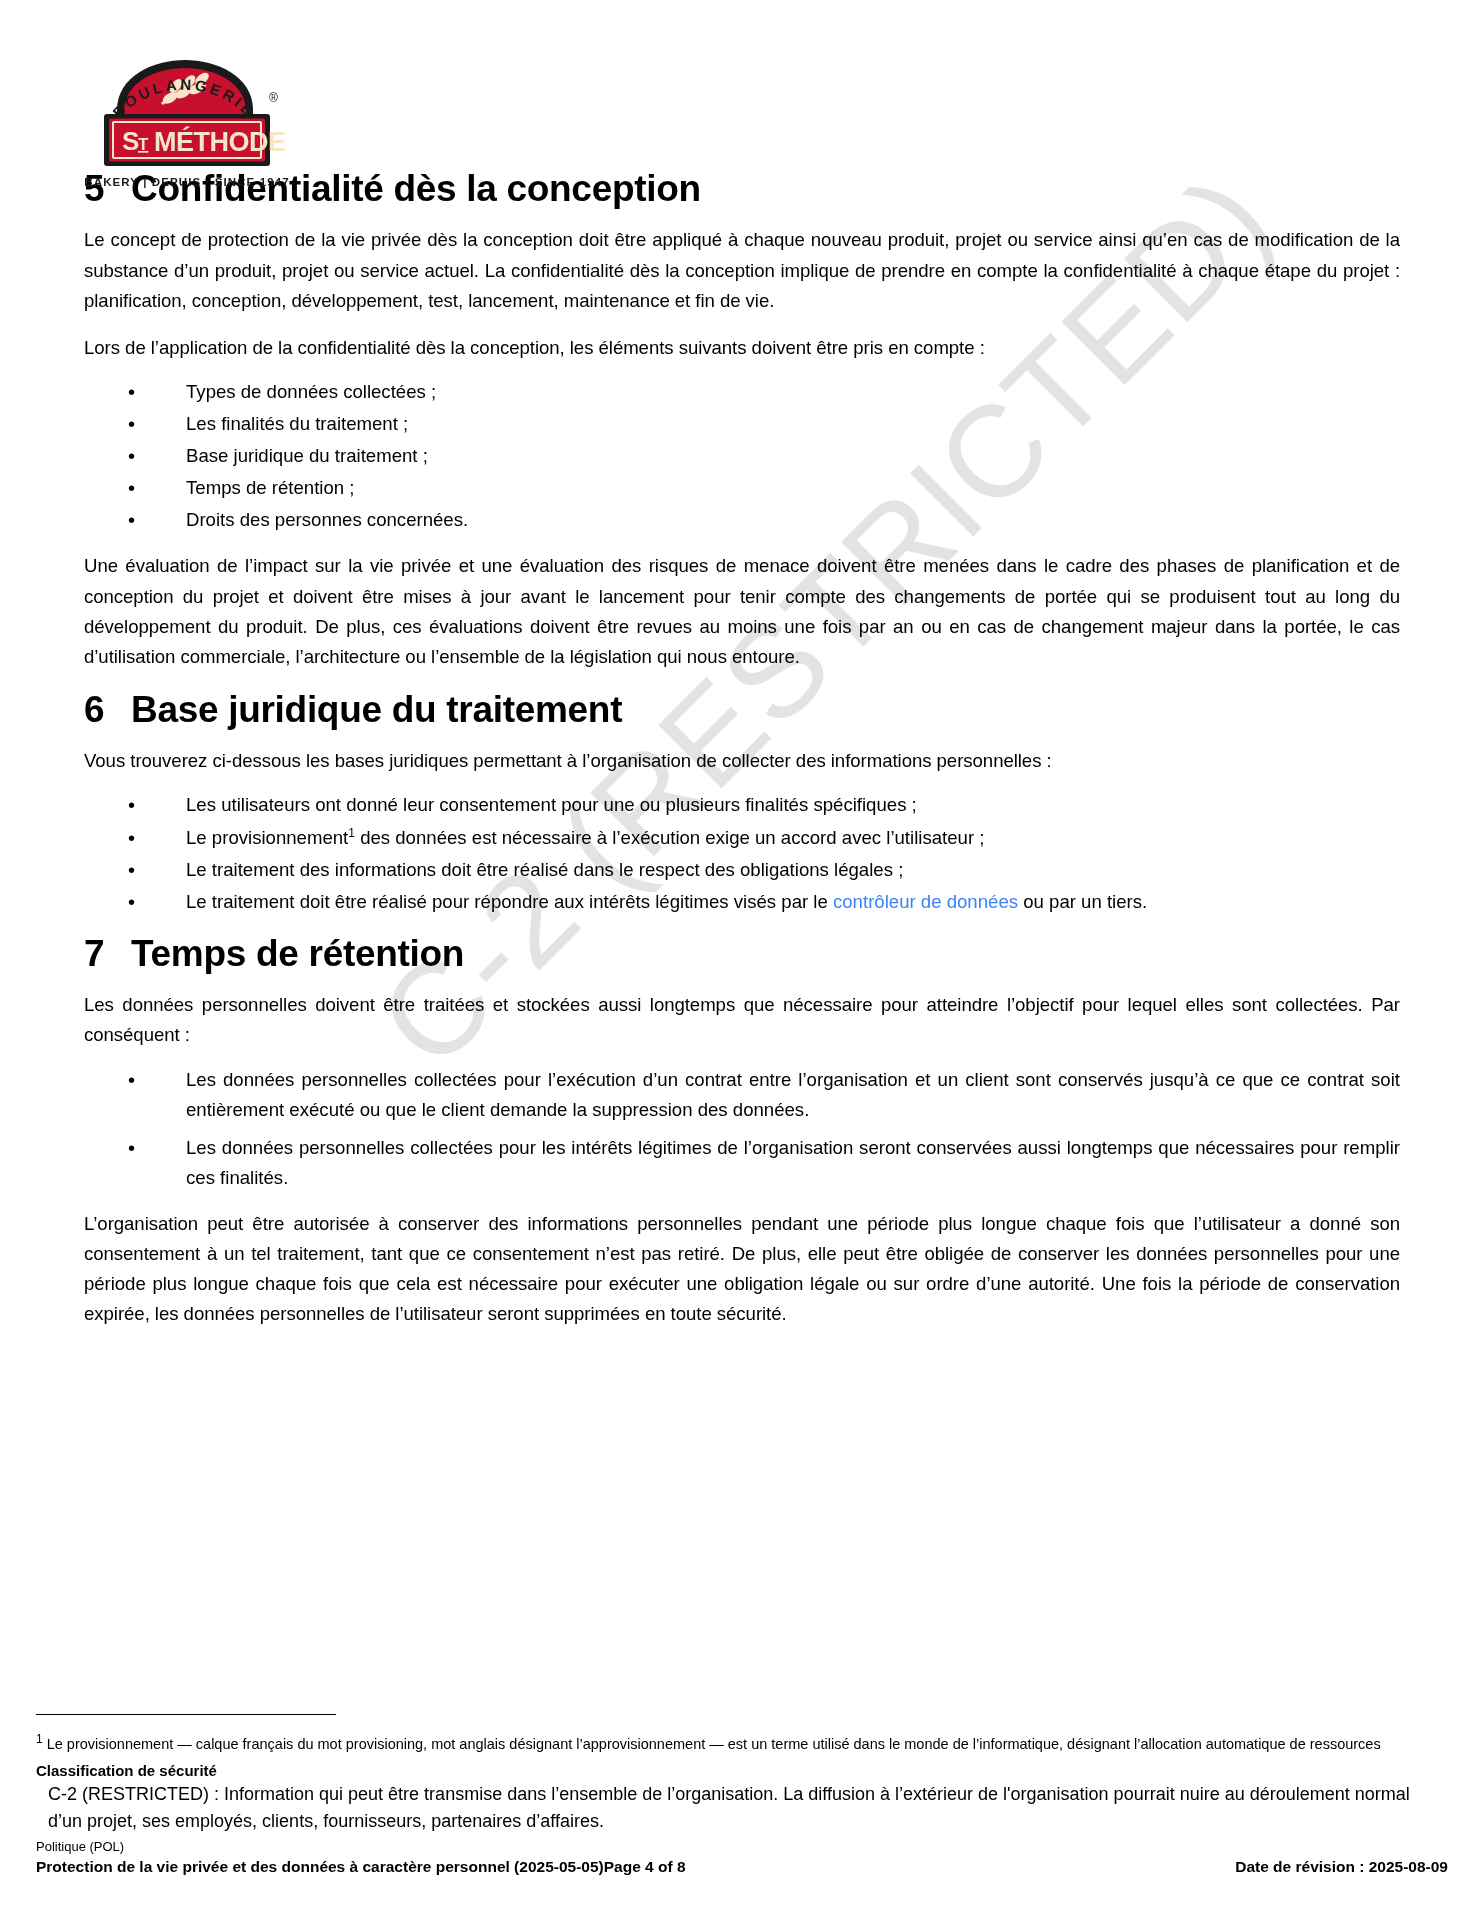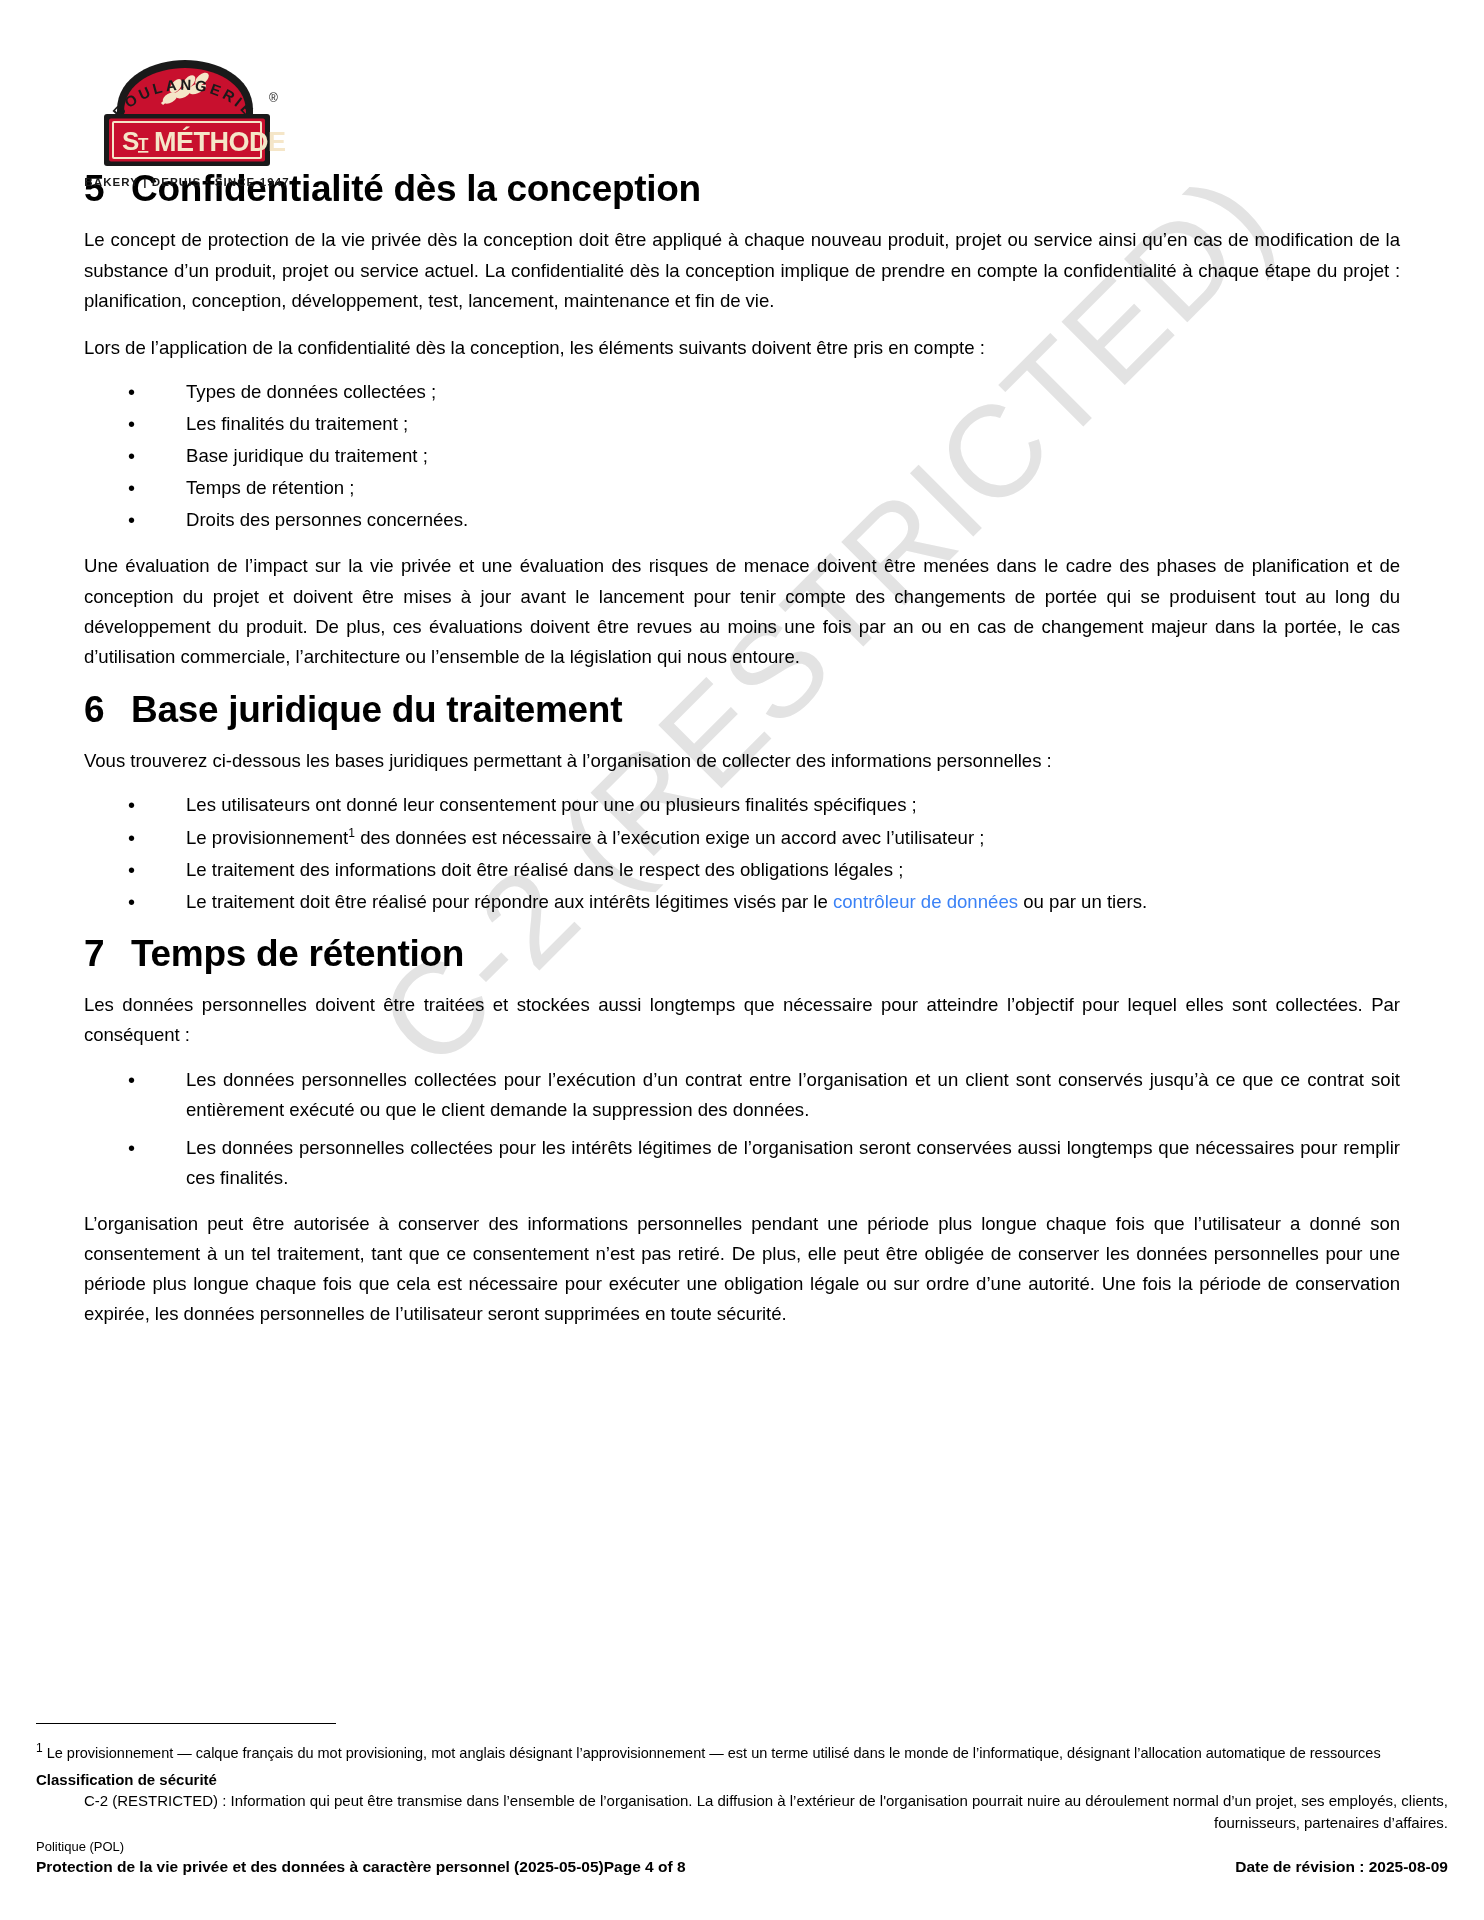--- a/index.html
+++ b/index.html
@@ -148,24 +148,23 @@
     font-size: 14.5px;
     line-height: 1.56;
     margin: 0 0 2px 0;
   }
   p.classification-title {
     font-size: 15px;
     font-weight: bold;
     margin: 6px 0 2px 0;
   }
   p.classification-body {
-    font-size: 15px;
+    font-size: 18px;
     line-height: 1.5;
-    margin: 0 0 2px 0;
-    text-align: right;
+    margin: 0 0 2px 12px;
   }
   p.policy-line {
     font-size: 13px;
     line-height: 1.5;
     margin: 0 0 2px 0;
   }
   .footer-row {
     display: flex;
     justify-content: space-between;
     align-items: baseline;

